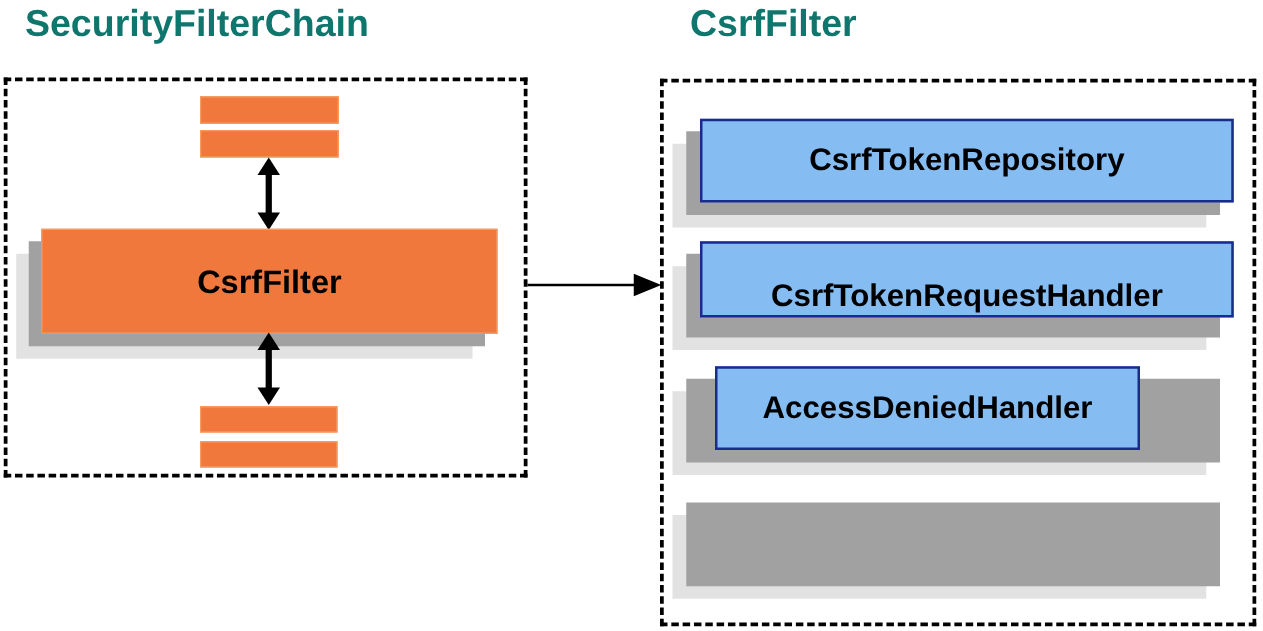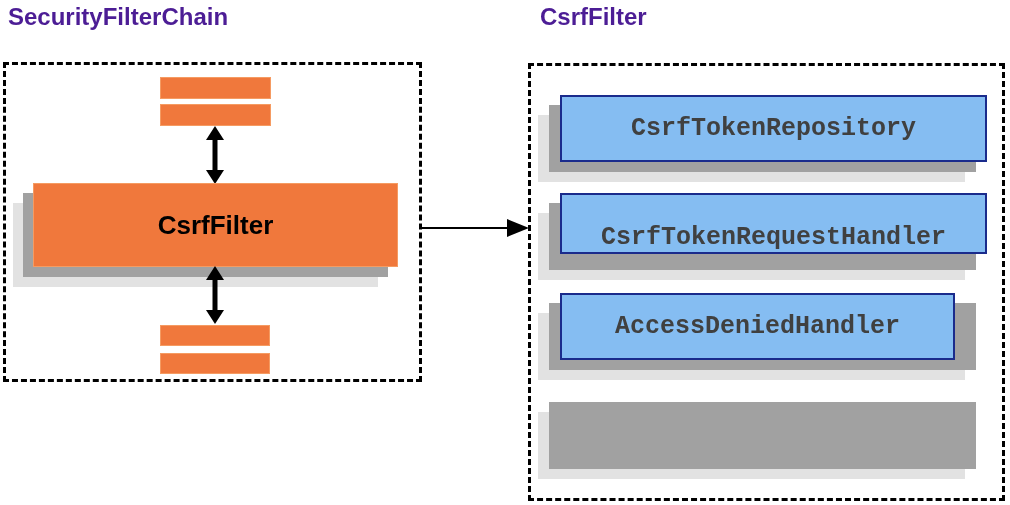--- a/index.html
+++ b/index.html
@@ -1,40 +1,40 @@
 <!DOCTYPE html>
 <html><head>
 <meta charset="utf-8">
 <style>
   html,body{margin:0;padding:0;background:#ffffff;}
   .canvas{
     position:relative;width:1010px;height:505px;background:#ffffff;overflow:hidden;
     font-family:"Liberation Sans", sans-serif;
   }
   .title{
-    position:absolute;top:3px;font-size:24px;font-weight:bold;color:#4c1d95;
-    letter-spacing:0px;white-space:nowrap;
+    position:absolute;top:3px;font-size:30px;font-weight:bold;color:#0f766e;
+    letter-spacing:0px;white-space:nowrap;margin-left:12px;
   }
   .dashed-box{
     position:absolute;border:3px dashed #000;background:transparent;box-sizing:border-box;
   }
   .chain-bar{
     position:absolute;background:#F0783C;border:1px solid #f59b62;box-sizing:border-box;
   }
   .shadow-light{position:absolute;background:#E2E2E2;}
   .shadow-dark{position:absolute;background:#A1A1A1;}
   .orange-box{
     position:absolute;background:#F0783C;border:1px solid #f59b62;box-sizing:border-box;
     display:flex;align-items:center;justify-content:center;
     font-size:26px;font-weight:bold;color:#000;
   }
   .blue-box{
     position:absolute;background:#85BDF2;border:2px solid #1A2B8C;box-sizing:border-box;
     display:flex;align-items:center;justify-content:center;
-    font-size:25px;font-weight:bold;color:#404040;font-family:Liberation Mono, monospace;
+    font-size:25px;font-weight:bold;color:#000000;
   }
   svg{position:absolute;display:block;}
 </style>
 </head>
 <body>
 
 <div class="canvas">
 
   <div class="title" style="left:8px;">SecurityFilterChain</div>
   <div class="title" style="left:540px;">CsrfFilter</div>
@@ -79,20 +79,20 @@
   </div>
 
   <div class="shadow-light" style="left:538px;top:213px;width:427px;height:67px;"></div>
   <div class="shadow-dark" style="left:549px;top:203px;width:427px;height:67px;"></div>
   <div class="blue-box" style="left:560px;top:193px;width:427px;height:61px;align-items:flex-end;">
     <span>CsrfTokenRequestHandler</span>
   </div>
 
   <div class="shadow-light" style="left:538px;top:313px;width:427px;height:67px;"></div>
   <div class="shadow-dark" style="left:549px;top:303px;width:427px;height:67px;"></div>
-  <div class="blue-box" style="left:560px;top:293px;width:395px;height:67px;">
+  <div class="blue-box" style="left:572px;top:293px;width:340px;height:67px;">
     <span>AccessDeniedHandler</span>
   </div>
 
   <div class="shadow-light" style="left:538px;top:412px;width:427px;height:67px;"></div>
   <div class="shadow-dark" style="left:549px;top:402px;width:427px;height:67px;"></div>
 
 </div>
 
 </body></html>

